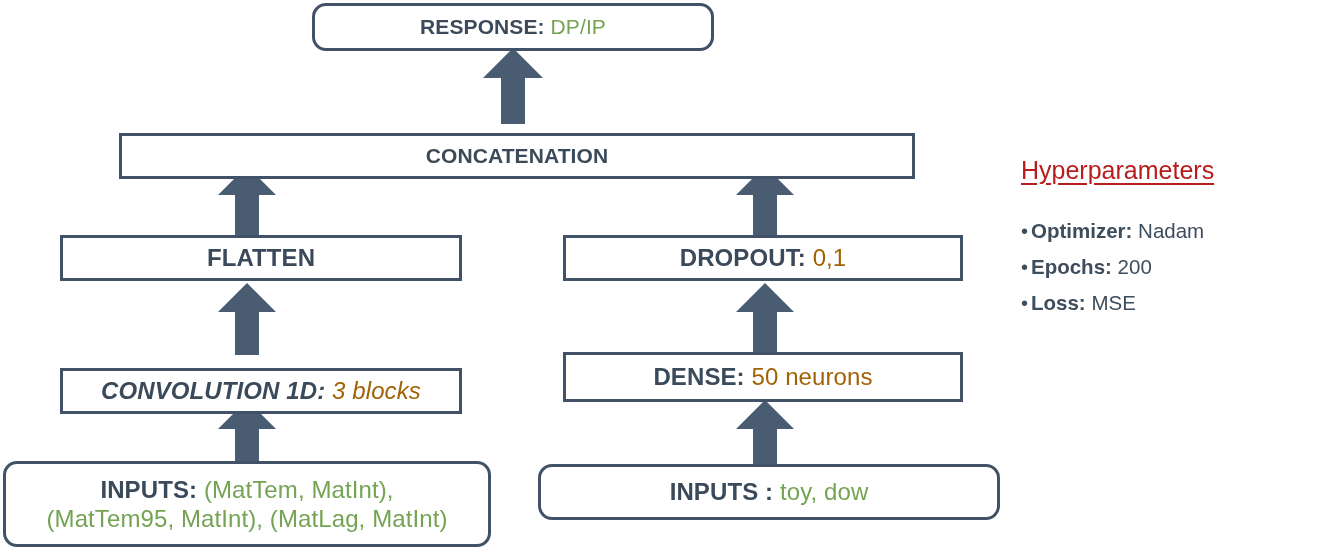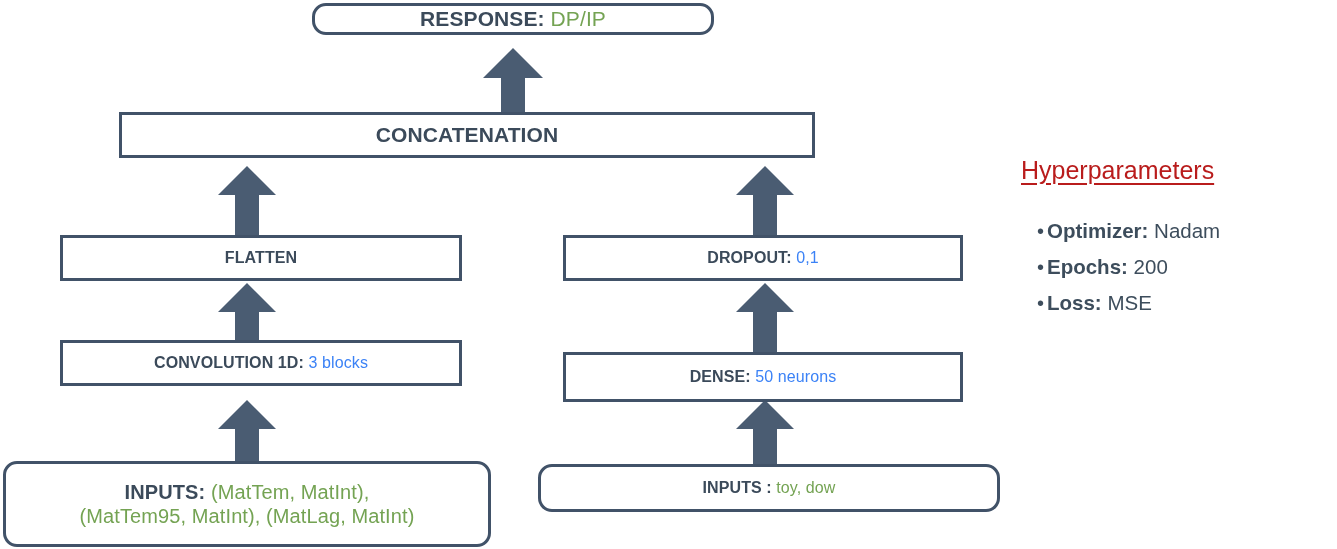--- a/index.html
+++ b/index.html
@@ -34,41 +34,41 @@
     justify-content: center;
     text-align: center;
     color: #3d4d5c;
     line-height: 1.22;
     z-index: 3;
   }
   .node.rounded { border-radius: 14px; }
 
   .node .lbl {
     font-weight: bold;
-    font-size: 16px;
+    font-size: 24px;
     letter-spacing: 0.1px;
     color: #3b4a5a;
   }
   .node .val { font-weight: normal; }
   .val-green { color: #74a353; }
-  .val-blue  { color: #3b82f6; }
+  .val-blue  { color: #a16207; }
 
   
-  #node-response     { left: 312px; top: 3px;   width: 402px; height: 32px;  }
-  #node-concat       { left: 119px; top: 112px; width: 696px; height: 46px;  }
+  #node-response     { left: 312px; top: 3px;   width: 402px; height: 48px;  }
+  #node-concat       { left: 119px; top: 133px; width: 796px; height: 46px;  }
   #node-flatten      { left: 60px;  top: 235px; width: 402px; height: 46px;  }
   #node-dropout      { left: 563px; top: 235px; width: 400px; height: 46px;  }
-  #node-conv         { left: 60px;  top: 340px; width: 402px; height: 46px;  }
+  #node-conv         { left: 60px;  top: 368px; width: 402px; height: 46px; font-style: italic;  }
   #node-dense        { left: 563px; top: 352px; width: 400px; height: 50px;  }
   #node-inputs-left  { left: 3px;   top: 461px; width: 488px; height: 86px;  }
-  #node-inputs-right { left: 538px; top: 464px; width: 462px; height: 48px;  }
+  #node-inputs-right { left: 538px; top: 464px; width: 462px; height: 56px;  }
 
   #node-response .lbl   { font-size: 21px; }
   #node-concat .lbl     { font-size: 21px; }
-  #node-inputs-left .lbl{ font-size: 20px; }
+  #node-inputs-left .lbl{ font-size: 24px; }
 
   
   .arrow {
     position: absolute;
     z-index: 1;
   }
   .arrow svg { display: block; }
 
   
   .hyper {
@@ -81,21 +81,21 @@
   .hyper-title {
     font-size: 25px;
     color: #b91c1c;
     text-decoration: underline;
     text-underline-offset: 4px;
     margin-bottom: 28px;
     white-space: nowrap;
   }
   .hyper-list {
     list-style: none;
-    margin: 16px;
+    margin: 0;
     padding: 0;
   }
   .hyper-list li {
     font-size: 20.5px;
     line-height: 1.75;
     color: #3d4d5c;
     white-space: nowrap;
   }
   .hyper-list li .bullet {
     display: inline-block;

